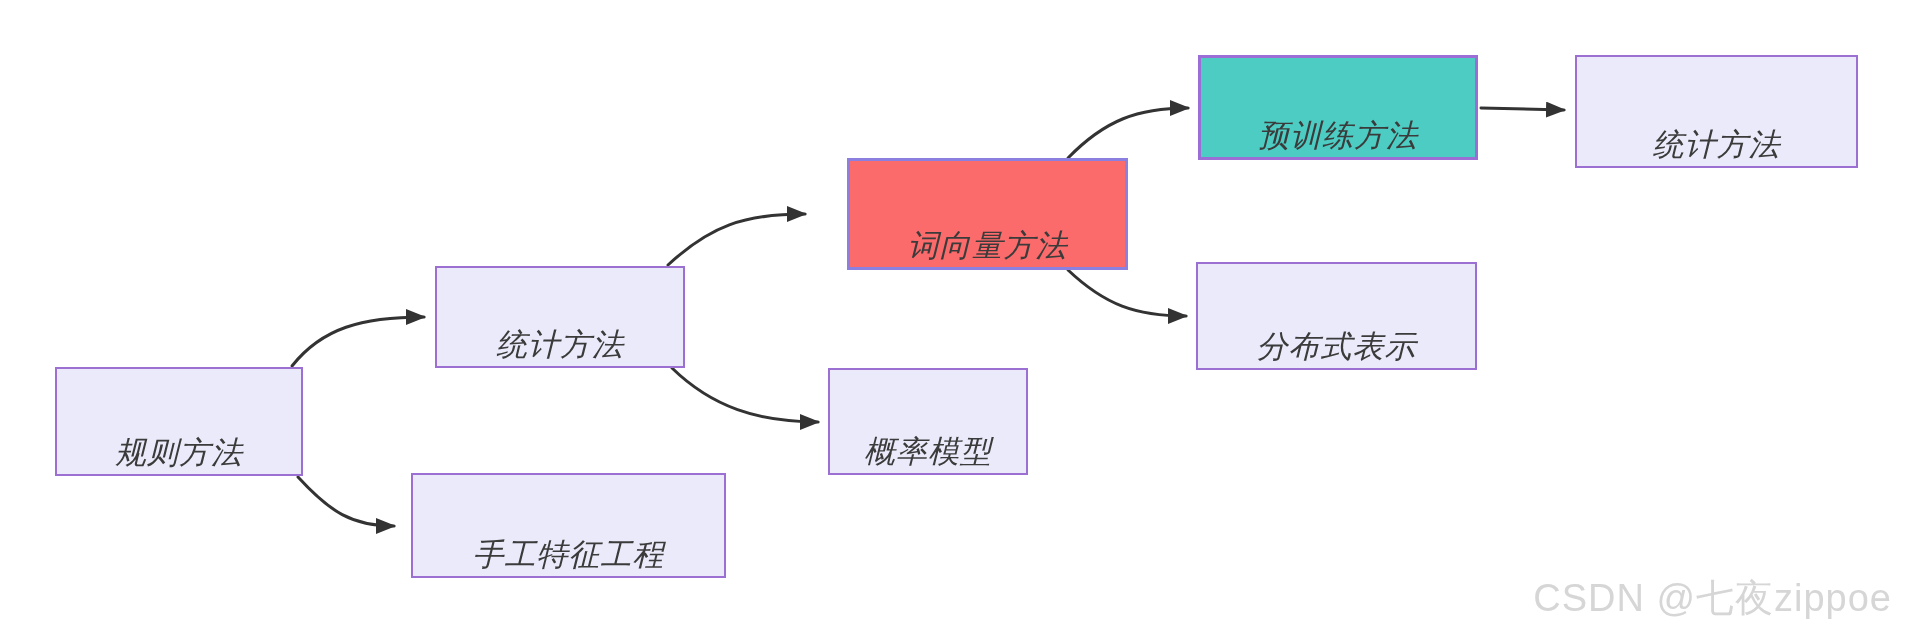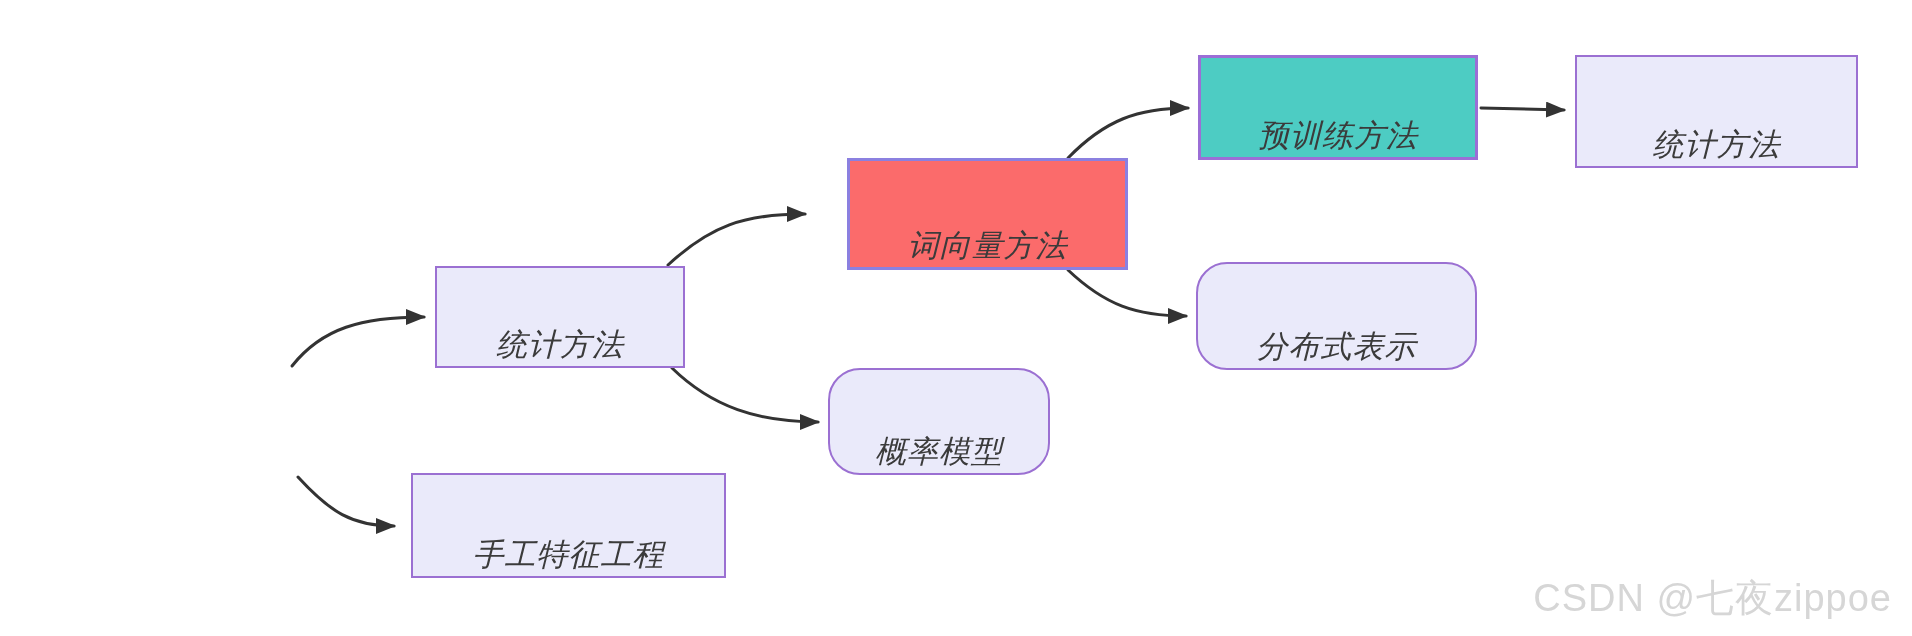--- a/index.html
+++ b/index.html
@@ -59,42 +59,45 @@
     </defs>
     <path class="edge" d="M292,366 C322,328 362,317 424,317" marker-end="url(#arrowhead)"></path>
     <path class="edge" d="M298,477 C330,512 352,526 394,526" marker-end="url(#arrowhead)"></path>
     <path class="edge" d="M668,265 C710,226 744,214 805,214" marker-end="url(#arrowhead)"></path>
     <path class="edge" d="M672,368 C712,407 758,422 818,422" marker-end="url(#arrowhead)"></path>
     <path class="edge" d="M1068,158 C1105,120 1138,108 1188,108" marker-end="url(#arrowhead)"></path>
     <path class="edge" d="M1068,270 C1105,305 1136,316 1186,316" marker-end="url(#arrowhead)"></path>
     <path class="edge" d="M1481,108 L1564,110" marker-end="url(#arrowhead)"></path>
   </svg>
 
+  <div class="node lavender" style="left:55px;top:367px;width:248px;height:109px;">
+    <span>规则方法</span>
+  </div>
 
   <div class="node lavender" style="left:435px;top:266px;width:250px;height:102px;">
     <span>统计方法</span>
   </div>
 
   <div class="node lavender" style="left:403px;top:473px;width:315px;height:105px;margin-left:8px;">
     <span>手工特征工程</span>
   </div>
 
   <div class="node red" style="left:815px;top:158px;width:281px;height:112px;margin-left:32px;">
     <span>词向量方法</span>
   </div>
 
-  <div class="node lavender" style="left:828px;top:368px;width:222px;height:107px;border-radius:32px;">
+  <div class="node lavender" style="left:828px;top:368px;width:200px;height:107px;">
     <span>概率模型</span>
   </div>
 
   <div class="node teal" style="left:1198px;top:55px;width:280px;height:105px;">
     <span>预训练方法</span>
   </div>
 
-  <div class="node lavender" style="left:1196px;top:262px;width:281px;height:108px;border-radius:31px;">
+  <div class="node lavender" style="left:1196px;top:262px;width:281px;height:108px;">
     <span>分布式表示</span>
   </div>
 
   <div class="node lavender" style="left:1575px;top:55px;width:283px;height:113px;">
     <span>统计方法</span>
   </div>
 
   <div class="watermark">CSDN @七夜zippoe</div>
 
 </div>

